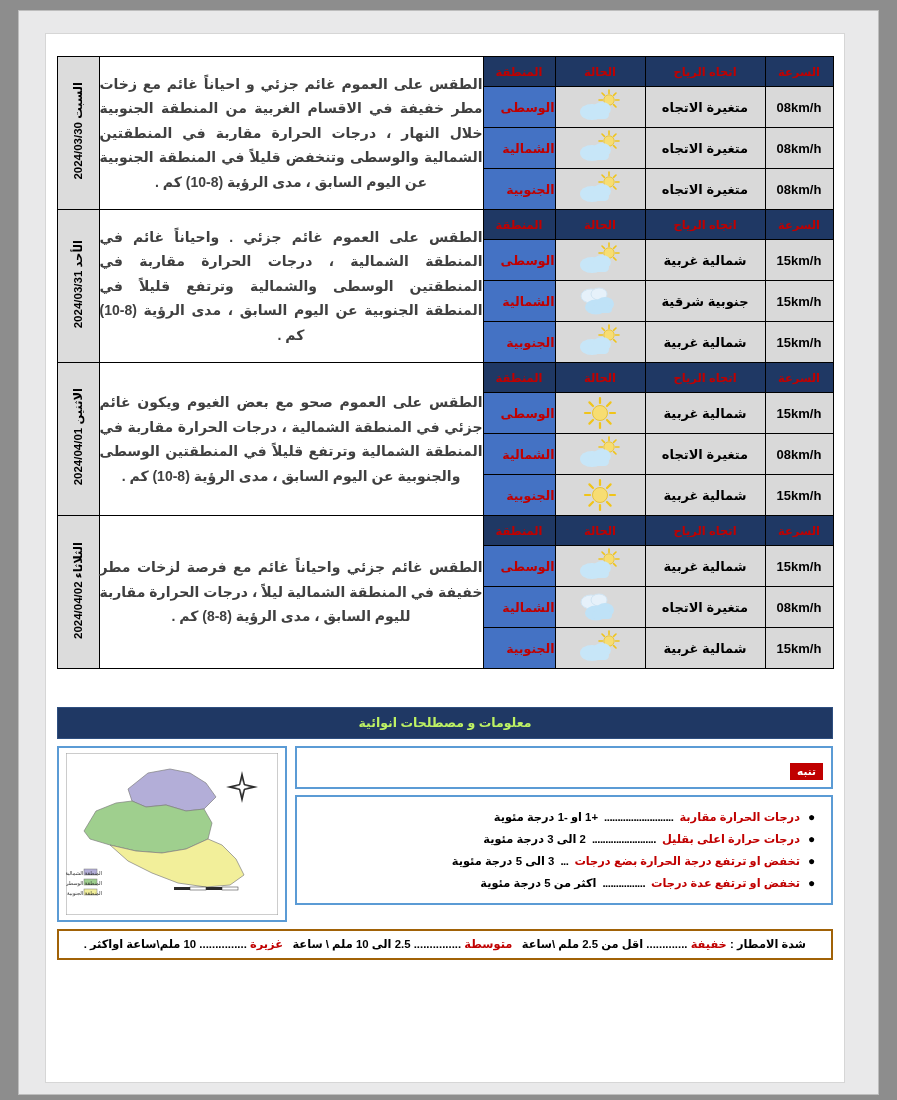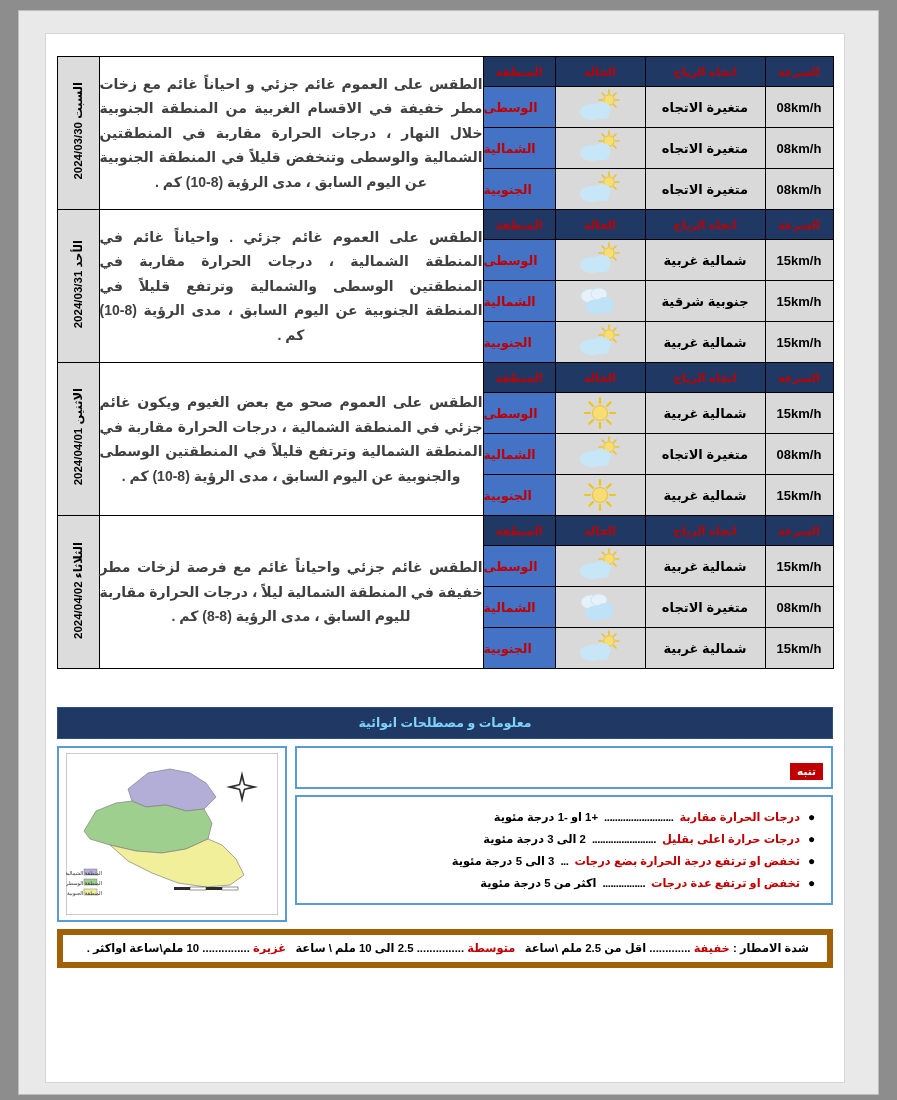--- a/index.html
+++ b/index.html
@@ -91,35 +91,35 @@
   }
   .state-cell {
     background: #d9d9d9;
     text-align: center;
     vertical-align: middle;
     line-height: 0;
   }
   .zone-cell {
     background: #4472C4;
     color: #C00000;
-    text-align: left;
+    text-align: right;
     font-size: 12.5px;
     font-weight: bold;
     margin-left: 16px;
   }
 
   
   .wicon { display:inline-block; width: 56px; height: 36px; position: relative; }
   .wicon svg { position:absolute; left:0; top:0; }
 
   
   .info-wrap { width: 776px; margin: 12px auto 0 auto; }
   .band {
     background: #1F3864;
-    color: #7dd3fc;
+    color: #bef264;
     font-size: 12.5px;
     font-weight: bold;
     text-align: center;
     padding: 7px 0 8px 0;
     border: 1px solid #2f4f80;
     margin-top: 38px;
   }
   .info-body {
     display: flex;
     flex-direction: row;
@@ -169,23 +169,23 @@
     padding: 4px 0;
     font-size: 11.4px;
     font-weight: bold;
   }
   .bullet { width: 11px; text-align: center; color:#000; font-size: 12px; }
   .leg-label { color: #C00000; white-space: nowrap; }
   .leg-dots { color: #000; letter-spacing: -.5px; }
   .leg-val { color: #000; white-space: nowrap; direction: rtl; }
 
   .rain-box {
-    border: 6px solid #a16207;
+    border: 2px solid #a16207;
     background: #fff;
-    padding: 6px 18px 7px 10px;
+    padding: 6px 25px 7px 10px;
     margin-top: 7px;
     font-size: 11.4px;
     font-weight: bold;
     color: #000;
     text-align: right;
     white-space: nowrap;
   }
   .rain-box .cat { color: #C00000; }
   .footer-band {
     background: #1F3864;

